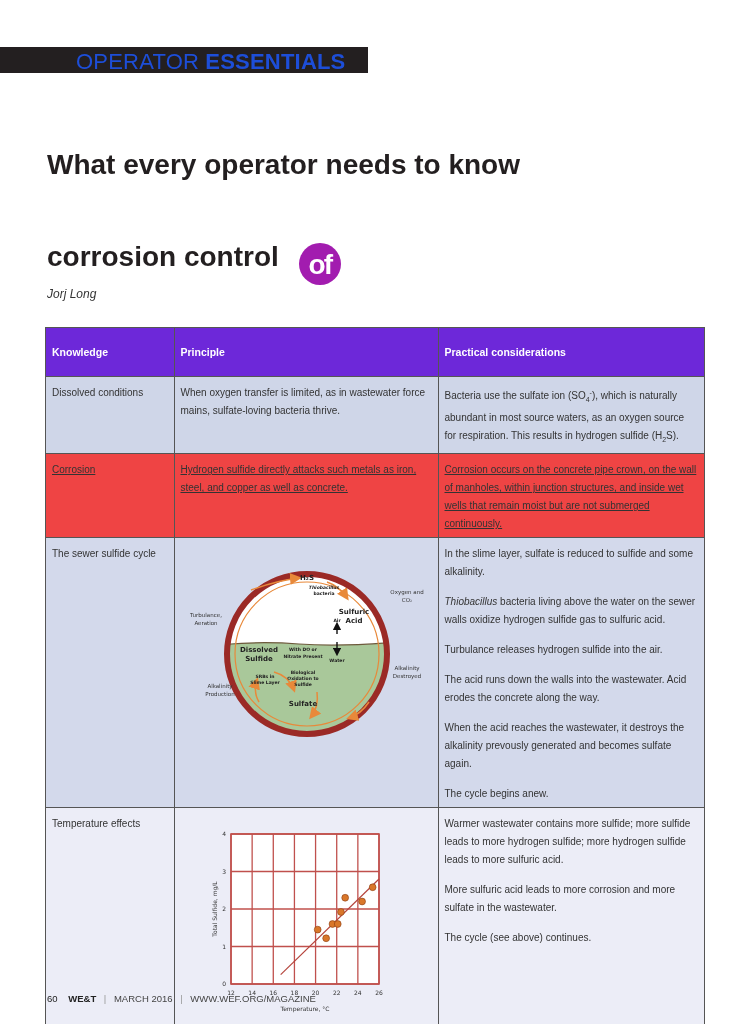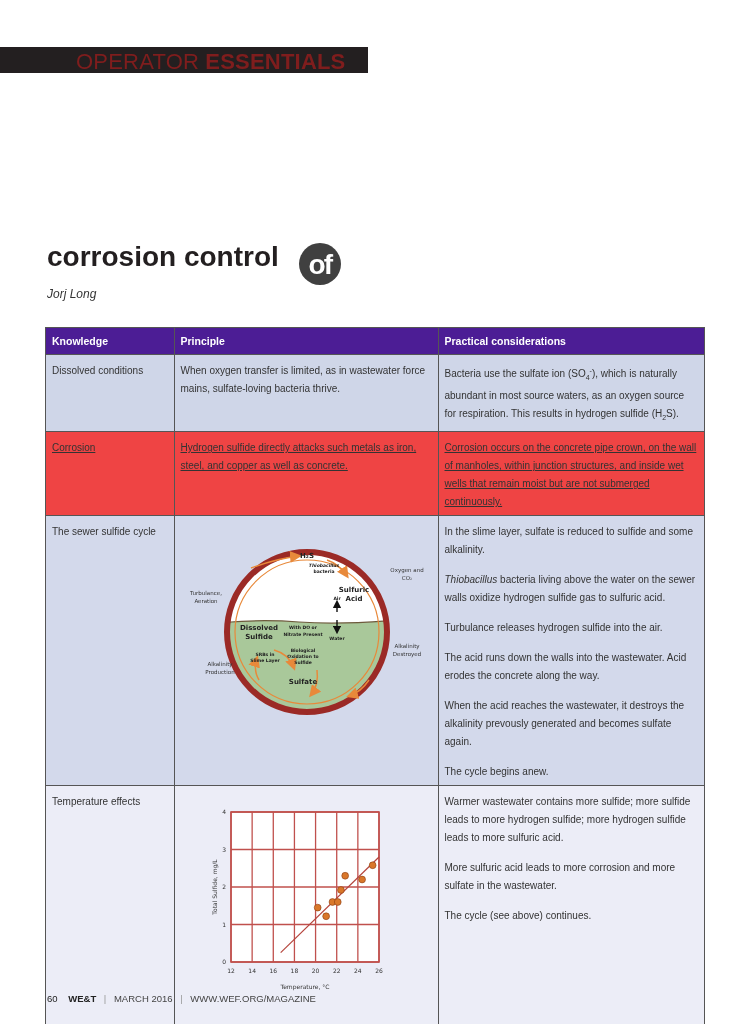--- a/index.html
+++ b/index.html
@@ -1,26 +1,26 @@
 <!DOCTYPE html>
 <html><head>
 <meta charset="utf-8">
 <style>
   html, body { margin:0; padding:0; background:#ffffff; }
   body { width:753px; height:1024px; position:relative; overflow:hidden; font-family:"Liberation Sans", sans-serif; color:#222; }
   .banner { position:absolute; left:0; top:47px; width:368px; height:26px; background:#231f20; }
-  .banner-text { position:absolute; left:76px; top:50px; font-size:22px; line-height:24px; color:#7f1d1d; letter-spacing:0.2px; white-space:nowrap; }
+  .banner-text { position:absolute; left:76px; top:50px; font-size:22px; line-height:24px; color:#1d4ed8; letter-spacing:0.2px; white-space:nowrap; }
   .banner-text .thin { font-weight:normal; }
   .banner-text .bold { font-weight:bold; }
   .title { position:absolute; left:47px; top:142px; width:600px; font-size:28px; font-weight:bold; line-height:46px; color:#231f20; margin:0; }
-  .of-logo { display:inline-block; width:42px; height:42px; border-radius:50%; background:#404040; color:#fff; font-weight:bold; font-size:28px; line-height:44px; text-align:center; vertical-align:-8px; margin-left:20px; letter-spacing:-2px; }
+  .of-logo { display:inline-block; width:42px; height:42px; border-radius:50%; background:#a21caf; color:#fff; font-weight:bold; font-size:28px; line-height:44px; text-align:center; vertical-align:-8px; margin-left:20px; letter-spacing:-2px; }
   .byline { position:absolute; left:47px; top:287px; font-size:12px; font-style:italic; color:#333; }
 
   table.grid { position:absolute; left:45px; top:327px; width:660px; border-collapse:collapse; font-size:10px; line-height:18px; }
-  table.grid th { background:#4c1d95; color:#fff; text-align:left; font-weight:bold; padding:4px 6px; height:16px; border:1px solid #555; font-size:10.5px; }
+  table.grid th { background:#6d28d9; color:#fff; text-align:left; font-weight:bold; padding:15px 6px; height:16px; border:1px solid #555; font-size:10.5px; }
   table.grid td { vertical-align:top; padding:7px 6px 4px 6px; border:1px solid #555; color:#333; }
   col.c1 { width:131px; } col.c2 { width:255px; } col.c3 { width:274px; }
   tr.r1 td { background:#cfd6e8; height:50px; }
   tr.r2 td { background:#ef4444; height:68px;text-decoration:underline; }
   tr.r3 td { background:#d3d9eb; height:235px; }
   tr.r4 td { background:#ecedf7; height:220px; }
   .cell-p { margin:0 0 12px 0; }
   .cell-p:last-child { margin-bottom:0; }
   sub, sup { font-size:7px; }
   .fig-cell { position:relative; padding:4px !important; }
@@ -34,21 +34,21 @@
 </head>
 <body>
 
 <div class="banner"></div>
 <div class="banner-text">
   <span class="thin">OPERATOR</span>
   <span class="bold">ESSENTIALS</span>
 </div>
 
 <h1 class="title">
-  <br>
+  <span>What every operator needs to know</span><br>
   <br>
   <span>corrosion control</span><span class="of-logo">of</span>
 </h1>
 <div class="byline">Jorj Long</div>
 
 <table class="grid">
   <colgroup>
       <col class="c1">
       <col class="c2">
       <col class="c3">

